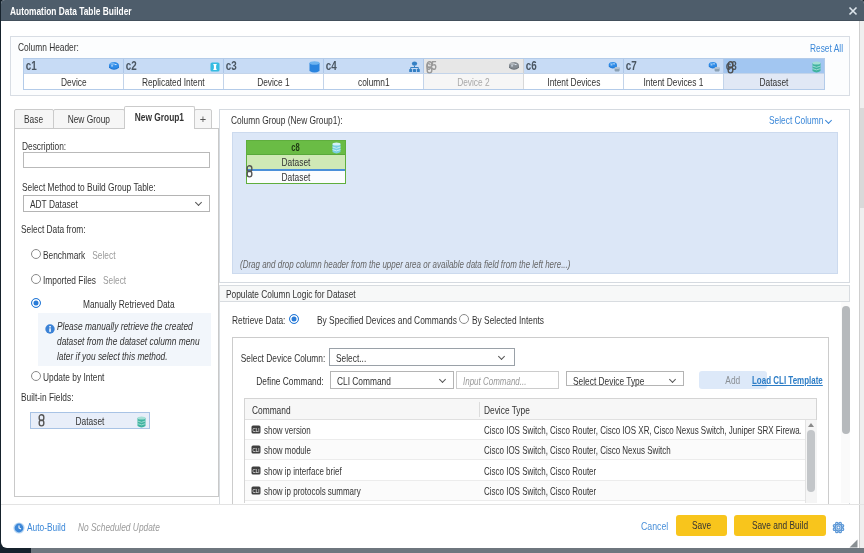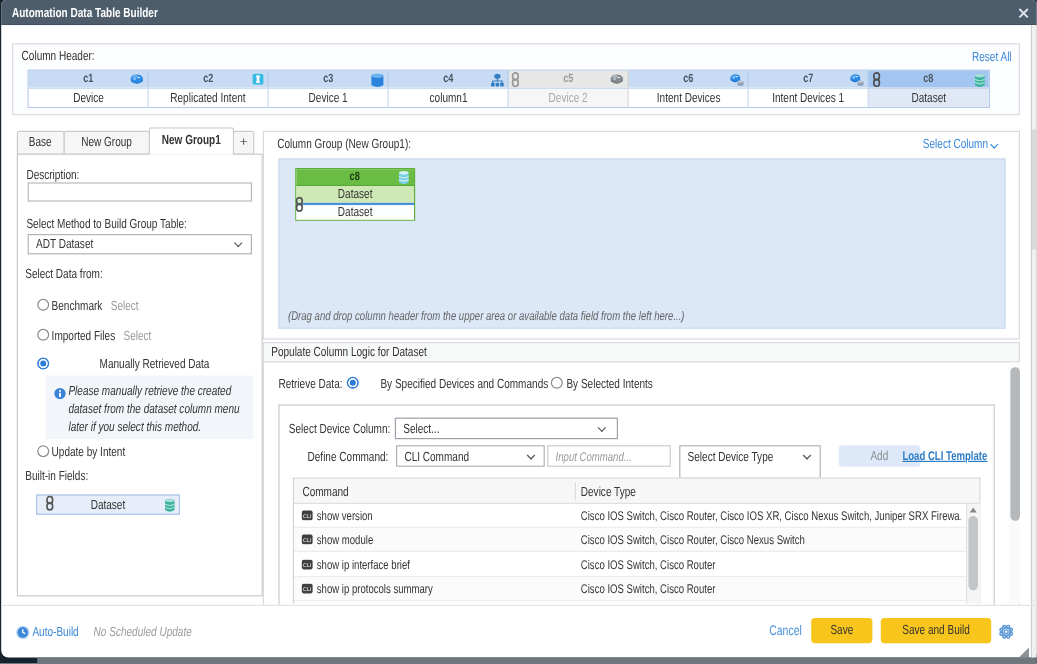--- a/index.html
+++ b/index.html
@@ -4,21 +4,21 @@
 <style>
 * { margin:0; padding:0; box-sizing:border-box; }
 html,body { width:864px; height:553px; overflow:hidden; }
 body { background:#16222c; font-family:"Liberation Sans", sans-serif; color:#333; position:relative; }
 .abs { position:absolute; }
 .t  { display:inline-block; transform:scaleX(0.76); transform-origin:0 50%; white-space:nowrap; }
 .tc { display:inline-block; transform:scaleX(0.76); transform-origin:50% 50%; white-space:nowrap; }
 .tr { display:inline-block; transform:scaleX(0.76); transform-origin:100% 50%; white-space:nowrap; }
 .lbl { position:absolute; font-size:11px; color:#333; }
 .blue { color:#3a87d8; }
-.cell-h { background:#c7dbf5; border-right:1px solid #aec7e8; font-size:10px; font-weight:bold; color:#4a5662; text-align:center; line-height:14px; position:relative; }
+.cell-h { background:#c7dbf5; border-right:1px solid #aec7e8; font-size:13px; font-weight:bold; color:#4a5662; line-height:14px; position:relative; }
 .cell-n { background:#fff; border-right:1px solid #c3d4ea; border-top:1px solid #c3d4ea; font-size:11px; color:#333; text-align:center; line-height:16px; position:relative; }
 .tab { position:absolute; top:109px; height:20px; background:#f6f6f6; border:1px solid #cbcbcb; font-size:11px; color:#333; text-align:center; line-height:18px; border-radius:2px 2px 0 0; }
 .dd { position:absolute; background:#fff; border:1px solid #b4b4b4; font-size:11px; color:#333; }
 .chev { position:absolute; width:5px; height:5px; border-right:1.3px solid #555; border-bottom:1.3px solid #555; transform:rotate(45deg); }
 .radio { position:absolute; width:10px; height:10px; border:1px solid #8a8a8a; border-radius:50%; background:#fff; }
 .radio.sel { border:1px solid #2a7cd8; background:#2a7cd8; box-shadow:inset 0 0 0 1.5px #fff; }
 </style>
 </head>
 <body>
 
@@ -202,21 +202,21 @@
   </div>
 
 <div class="lbl" style="left:214px; top:375px; width:110px; text-align:right;"><span class="tr">Define Command:</span></div>
 <div class="dd" style="left:330px; top:371px; width:124px; height:18px;">
     <span class="t" style="position:absolute; left:6px; top:3px;">CLI Command</span>
     <span class="chev" style="right:8px; top:5px;"></span>
   </div>
 <div class="abs" style="left:456px; top:371px; width:103px; height:18px; border:1px solid #ccc; background:#fff;">
     <span class="t" style="position:absolute; left:6px; top:3px; font-size:10.5px; font-style:italic; color:#999;">Input Command...</span>
   </div>
-<div class="dd" style="left:566px; top:371px; width:118px; height:28px;">
+<div class="dd" style="left:566px; top:371px; width:118px; height:15px;">
     <span class="t" style="position:absolute; left:6px; top:3px;">Select Device Type</span>
     <span class="chev" style="right:8px; top:5px;"></span>
   </div>
 <div class="abs" style="left:699px; top:371px; width:68px; height:18px; background:#dde9f9; border-radius:3px; text-align:center; font-size:11px; color:#8a8f94; line-height:18px;"><span class="tc">Add</span></div>
 <div class="abs" style="left:752px; top:374px; font-size:10.5px; color:#2d7dc6; font-weight:bold;"><span class="t" style="text-decoration:underline;">Load CLI Template</span></div>
 
 <div class="abs" style="left:244px; top:398px; width:573px; height:105px; border:1px solid #d4d4d4; border-bottom:none; background:#fff;"></div>
 <div class="abs" style="left:245px; top:399px; width:571px; height:21px; background:#f7f7f7; border-bottom:1px solid #e0e0e0;"></div>
 <div class="abs" style="left:479px; top:402px; width:1px; height:15px; background:#dcdcdc;"></div>
 <div class="lbl" style="left:252px; top:404px;"><span class="t">Command</span></div>

